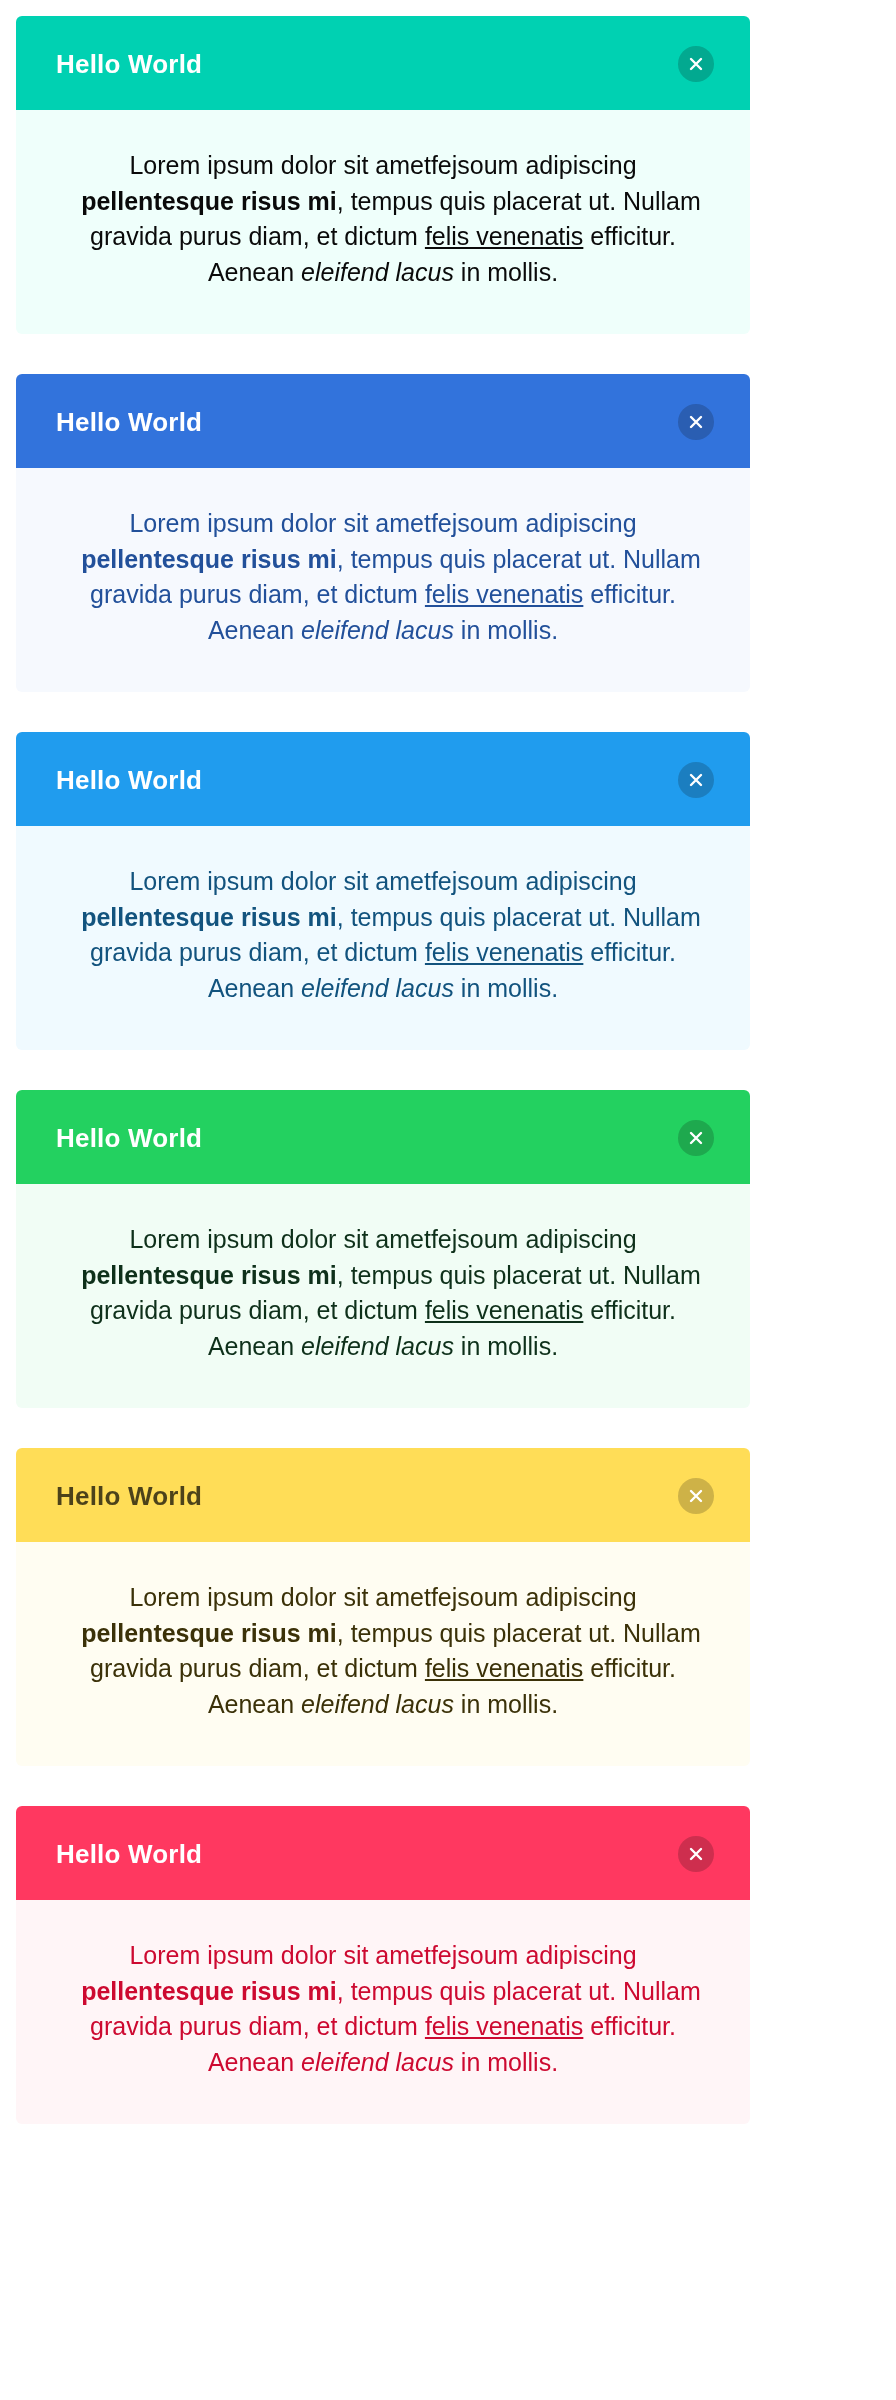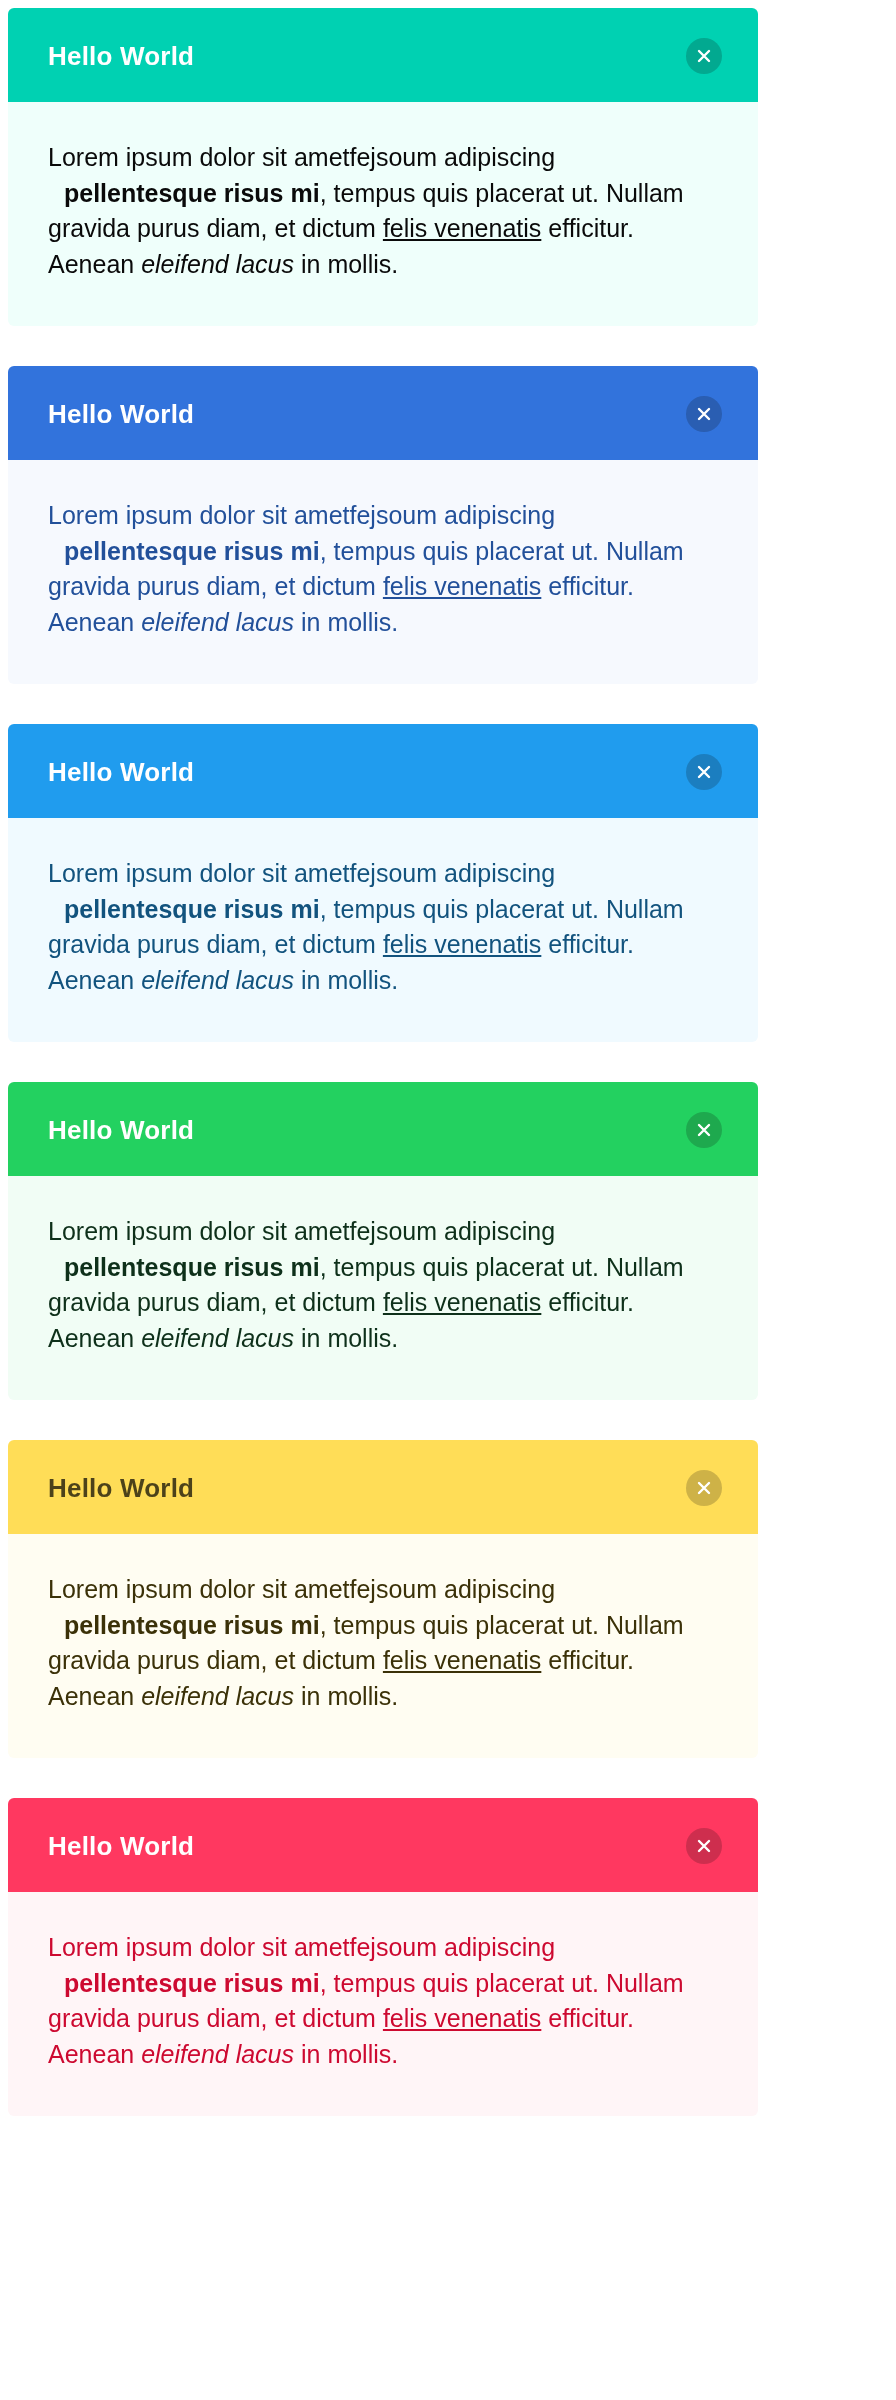--- a/index.html
+++ b/index.html
@@ -8,22 +8,23 @@
   }
   body {
     width: 896px;
     min-height: 2400px;
     background: #ffffff;
     font-family: "Liberation Sans", sans-serif;
     -webkit-font-smoothing: antialiased;
   }
   .stack {
     width: 766px;
-    padding: 8px;
-    box-sizing: border-box;
+    padding: 16px;
+    box-sizing: border-box;
+    text-align: center;
   }
   .message {
     margin: 0 0 40px 0;
     border-radius: 6px;
     overflow: hidden;
     box-sizing: border-box;
   }
   .message:last-child {
     margin-bottom: 0;
   }

